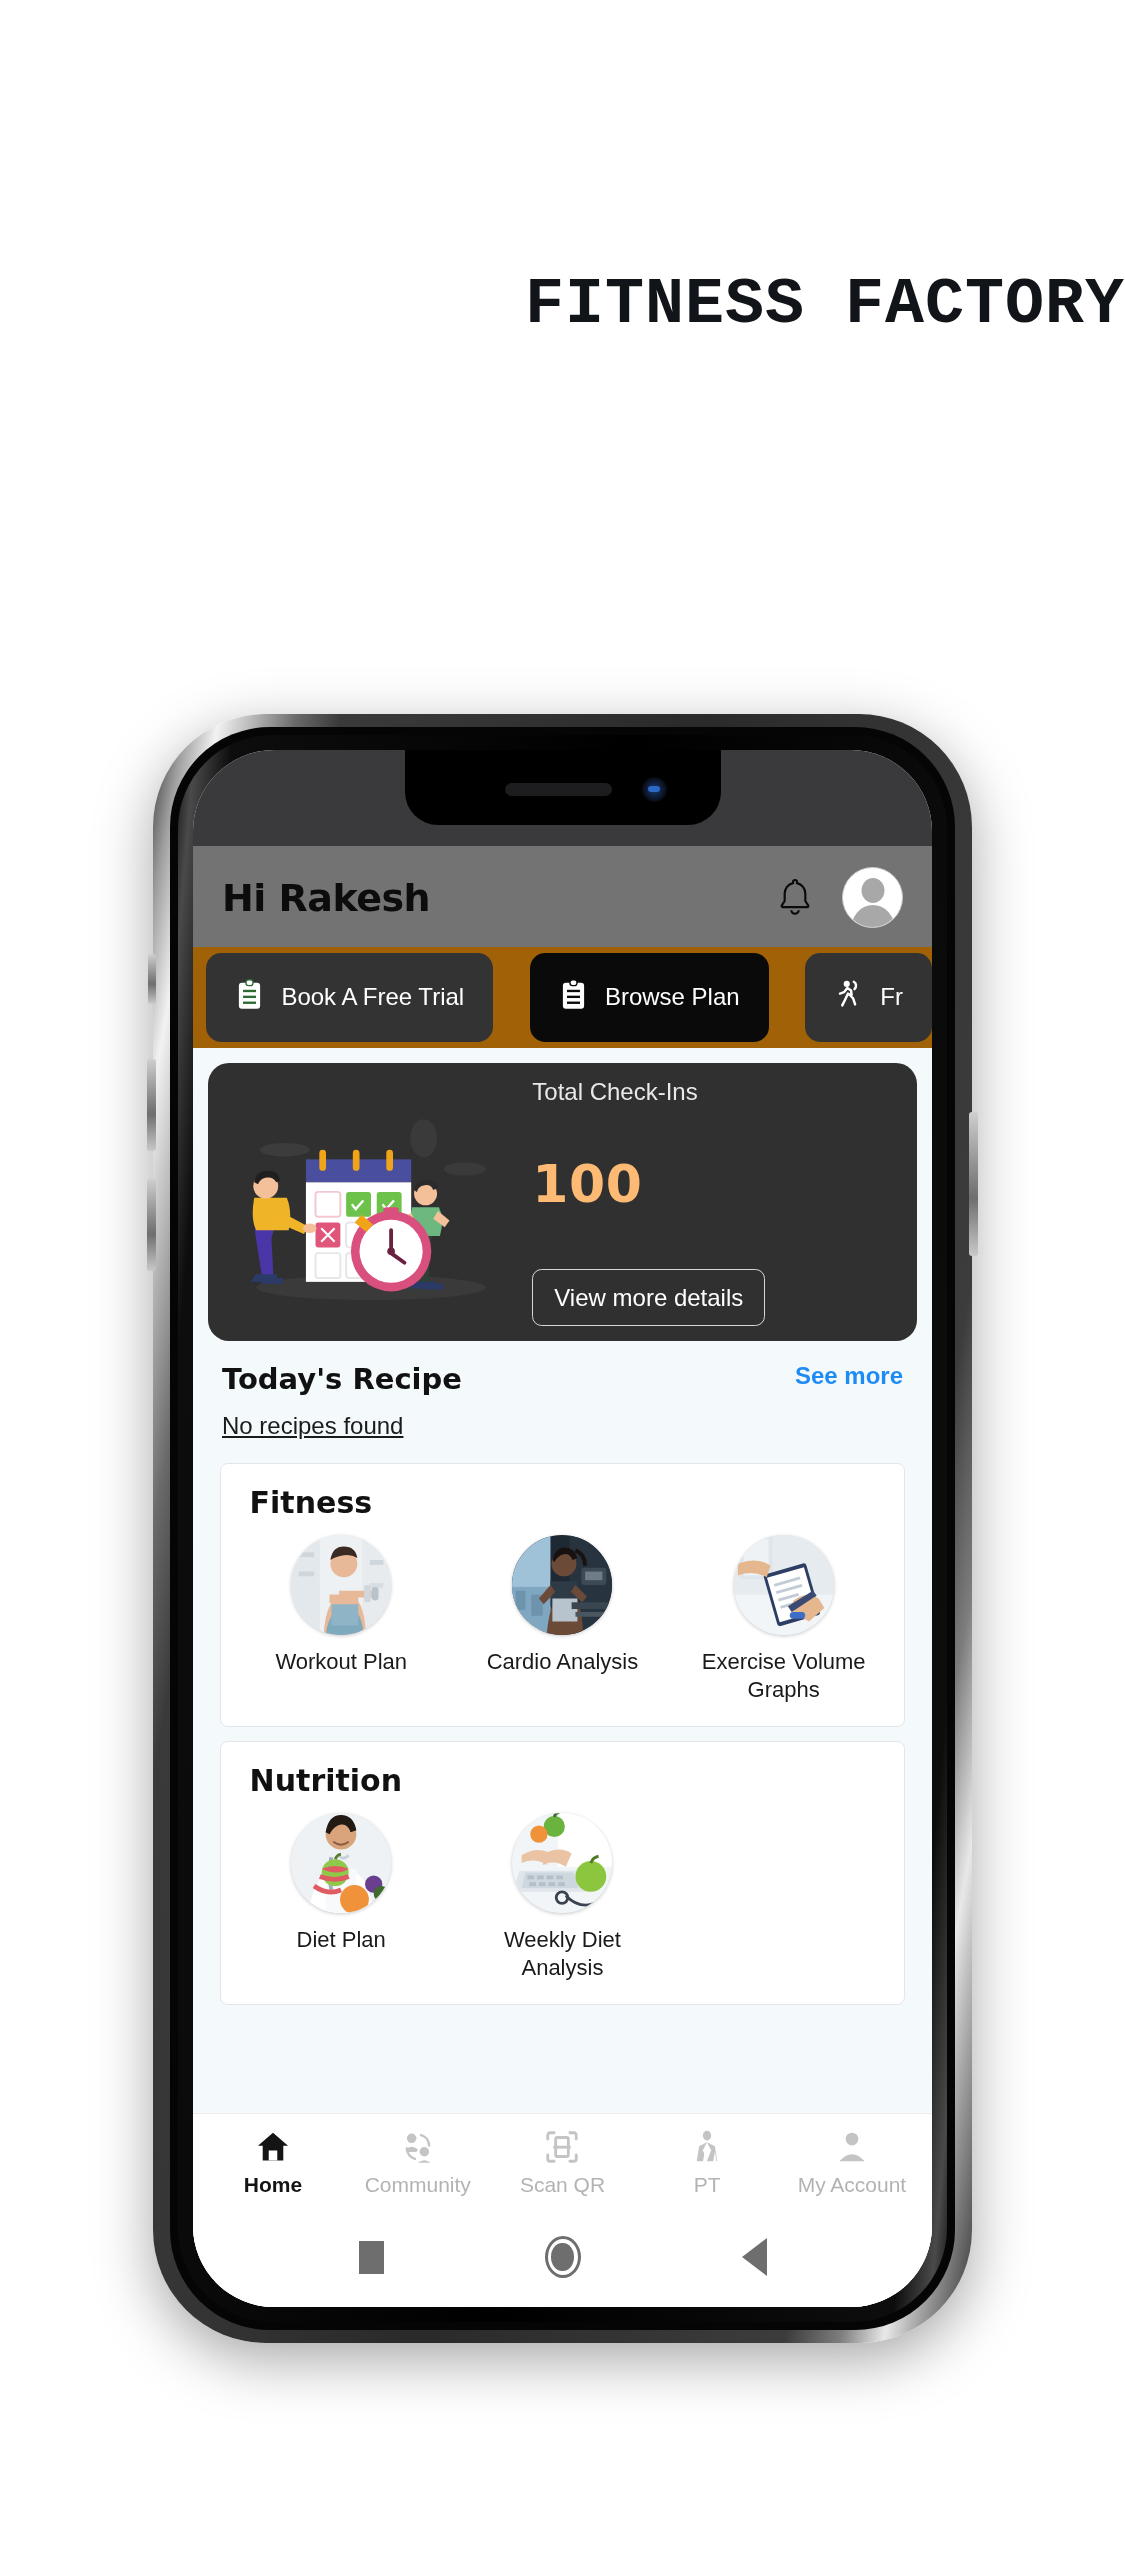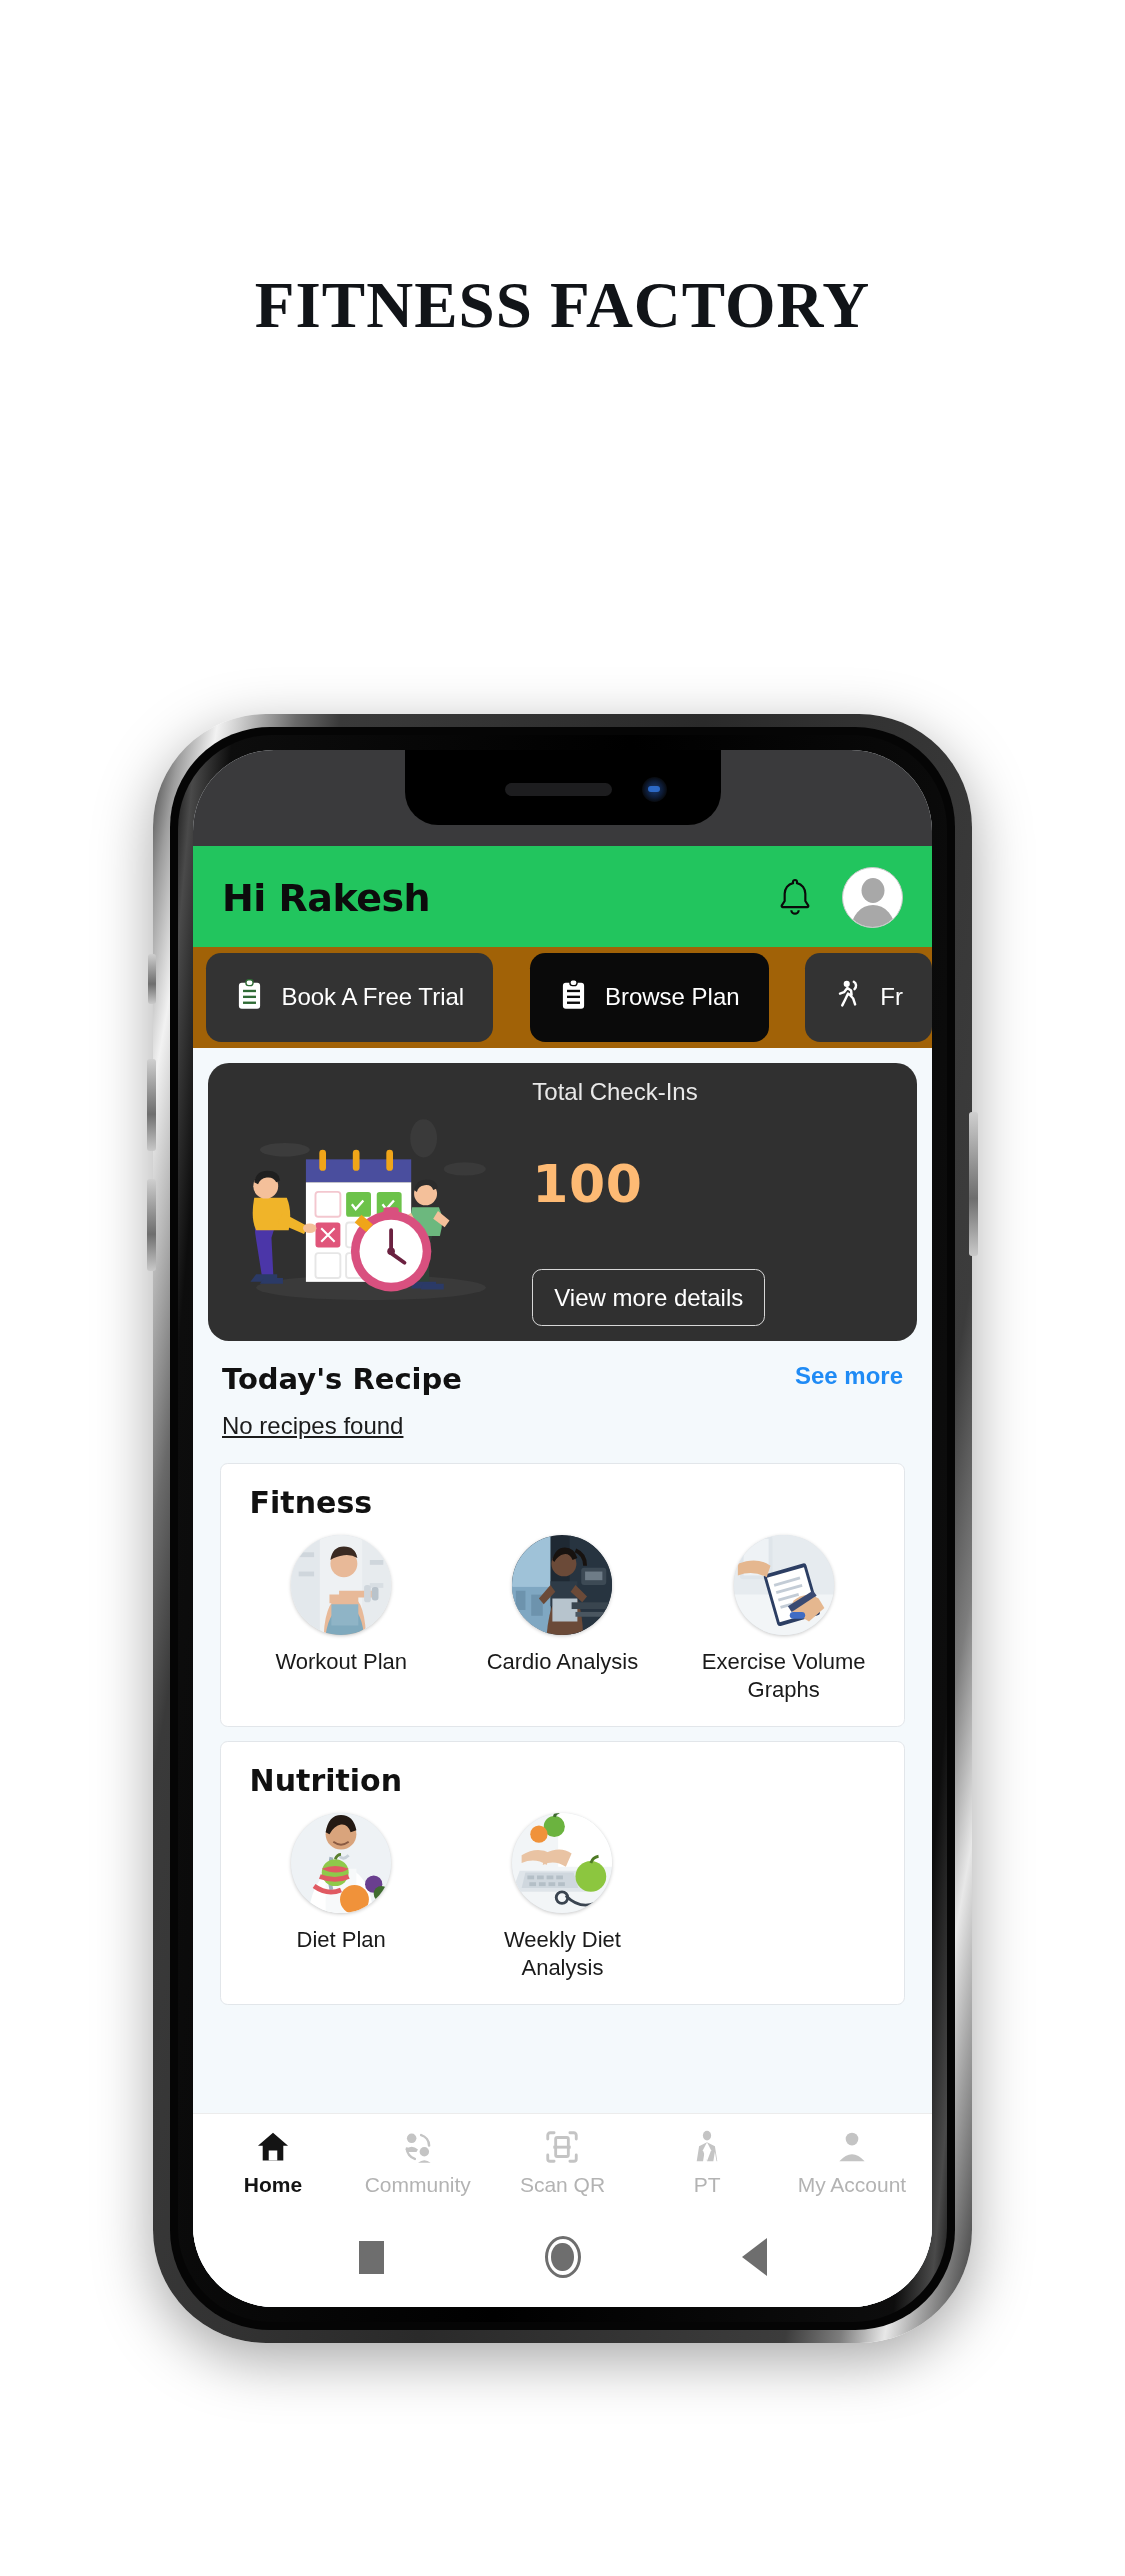--- a/index.html
+++ b/index.html
@@ -12,26 +12,26 @@
     overflow: hidden;
     position: relative;
   }
 
   
   .page-title {
     position: absolute;
     top: 268px;
     left: 0;
     width: 100%;
-    text-align: center;
+    text-align: right;
     font-size: 65px;
     font-weight: 900;
     letter-spacing: 1px;
     color: #111418;
-    font-family: Liberation Serif, serif;
+    font-family: Liberation Mono, monospace;
   }
 
   
   .device {
     position: absolute;
     left: 153px;
     top: 714px;
     width: 819px;
     height: 1629px;
   }
@@ -124,21 +124,21 @@
   
   .app {
     height: calc(100% - 96px);
     background: #f4f9fc;
     display: flex;
     flex-direction: column;
     position: relative;
   }
 
   .app-header {
-    background: #22c55e;
+    background: #737373;
     padding: 21px 29px 19px 29px;
     display: flex;
     align-items: center;
     justify-content: space-between;
     gap: 36px;
   }
   .greeting {
     font-size: 38px;
     font-weight: 700;
     color: #0c0c0c;

